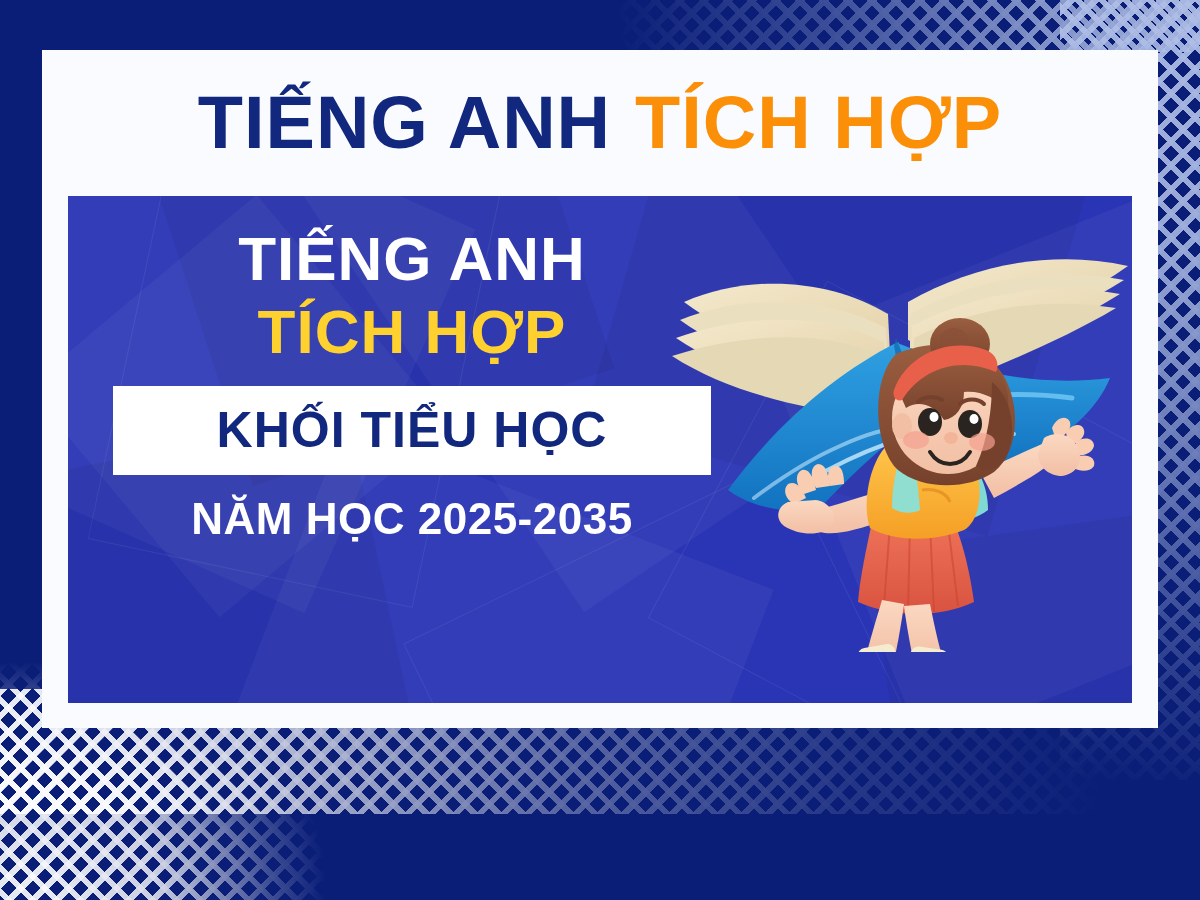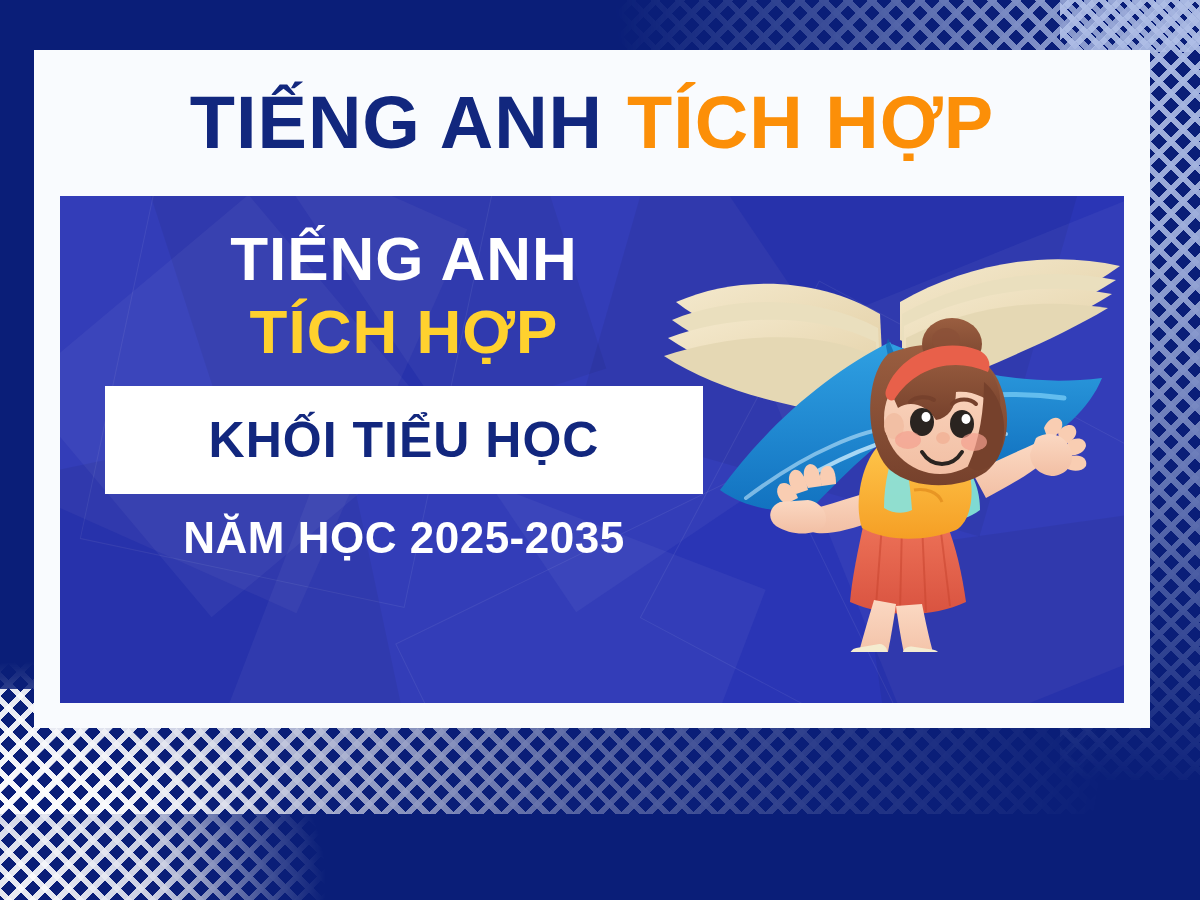--- a/index.html
+++ b/index.html
@@ -46,21 +46,21 @@
     right:-10px;top:-10px;width:700px;height:62px;
     background-image:
       repeating-linear-gradient(45deg,  rgba(175,190,230,.95) 0 6px, transparent 6px 17px),
       repeating-linear-gradient(-45deg, rgba(175,190,230,.95) 0 6px, transparent 6px 17px);
     -webkit-mask-image:linear-gradient(265deg, #000 0%, rgba(0,0,0,.75) 25%, rgba(0,0,0,.3) 55%, transparent 85%);
     mask-image:linear-gradient(265deg, #000 0%, rgba(0,0,0,.75) 25%, rgba(0,0,0,.3) 55%, transparent 85%);
   }
 
   
   #card{
-    position:absolute;left:34px;top:50px;width:1116px;height:678px;
+    position:absolute;left:42px;top:50px;width:1116px;height:678px;
     background:#f9fbfe;
   }
 
   
   #headline{
     position:absolute;left:0;top:0;width:1116px;height:146px;
     display:flex;align-items:center;justify-content:center;
     white-space:nowrap;
   }
   #headline .hl{
@@ -88,21 +88,21 @@
   .p-line1{
     font-size:62px;font-weight:bold;color:#ffffff;letter-spacing:1px;
     line-height:1.08;margin:0 0 6px 0;
   }
   .p-line2{
     font-size:62px;font-weight:bold;color:#ffd12e;letter-spacing:1px;
     line-height:1.08;margin:0 0 20px 0;
   }
   .p-box{
     background:#ffffff;display:block;margin:0 auto 22px auto;
-    width:598px;height:108px;
+    width:598px;height:89px;
     display:flex;align-items:center;justify-content:center;
   }
   .p-box span{
     font-size:50px;font-weight:bold;color:#12277e;letter-spacing:1px;line-height:1;
   }
   .p-line4{
     font-size:44px;font-weight:bold;color:#ffffff;letter-spacing:.5px;line-height:1;
     margin:0;
   }
 

